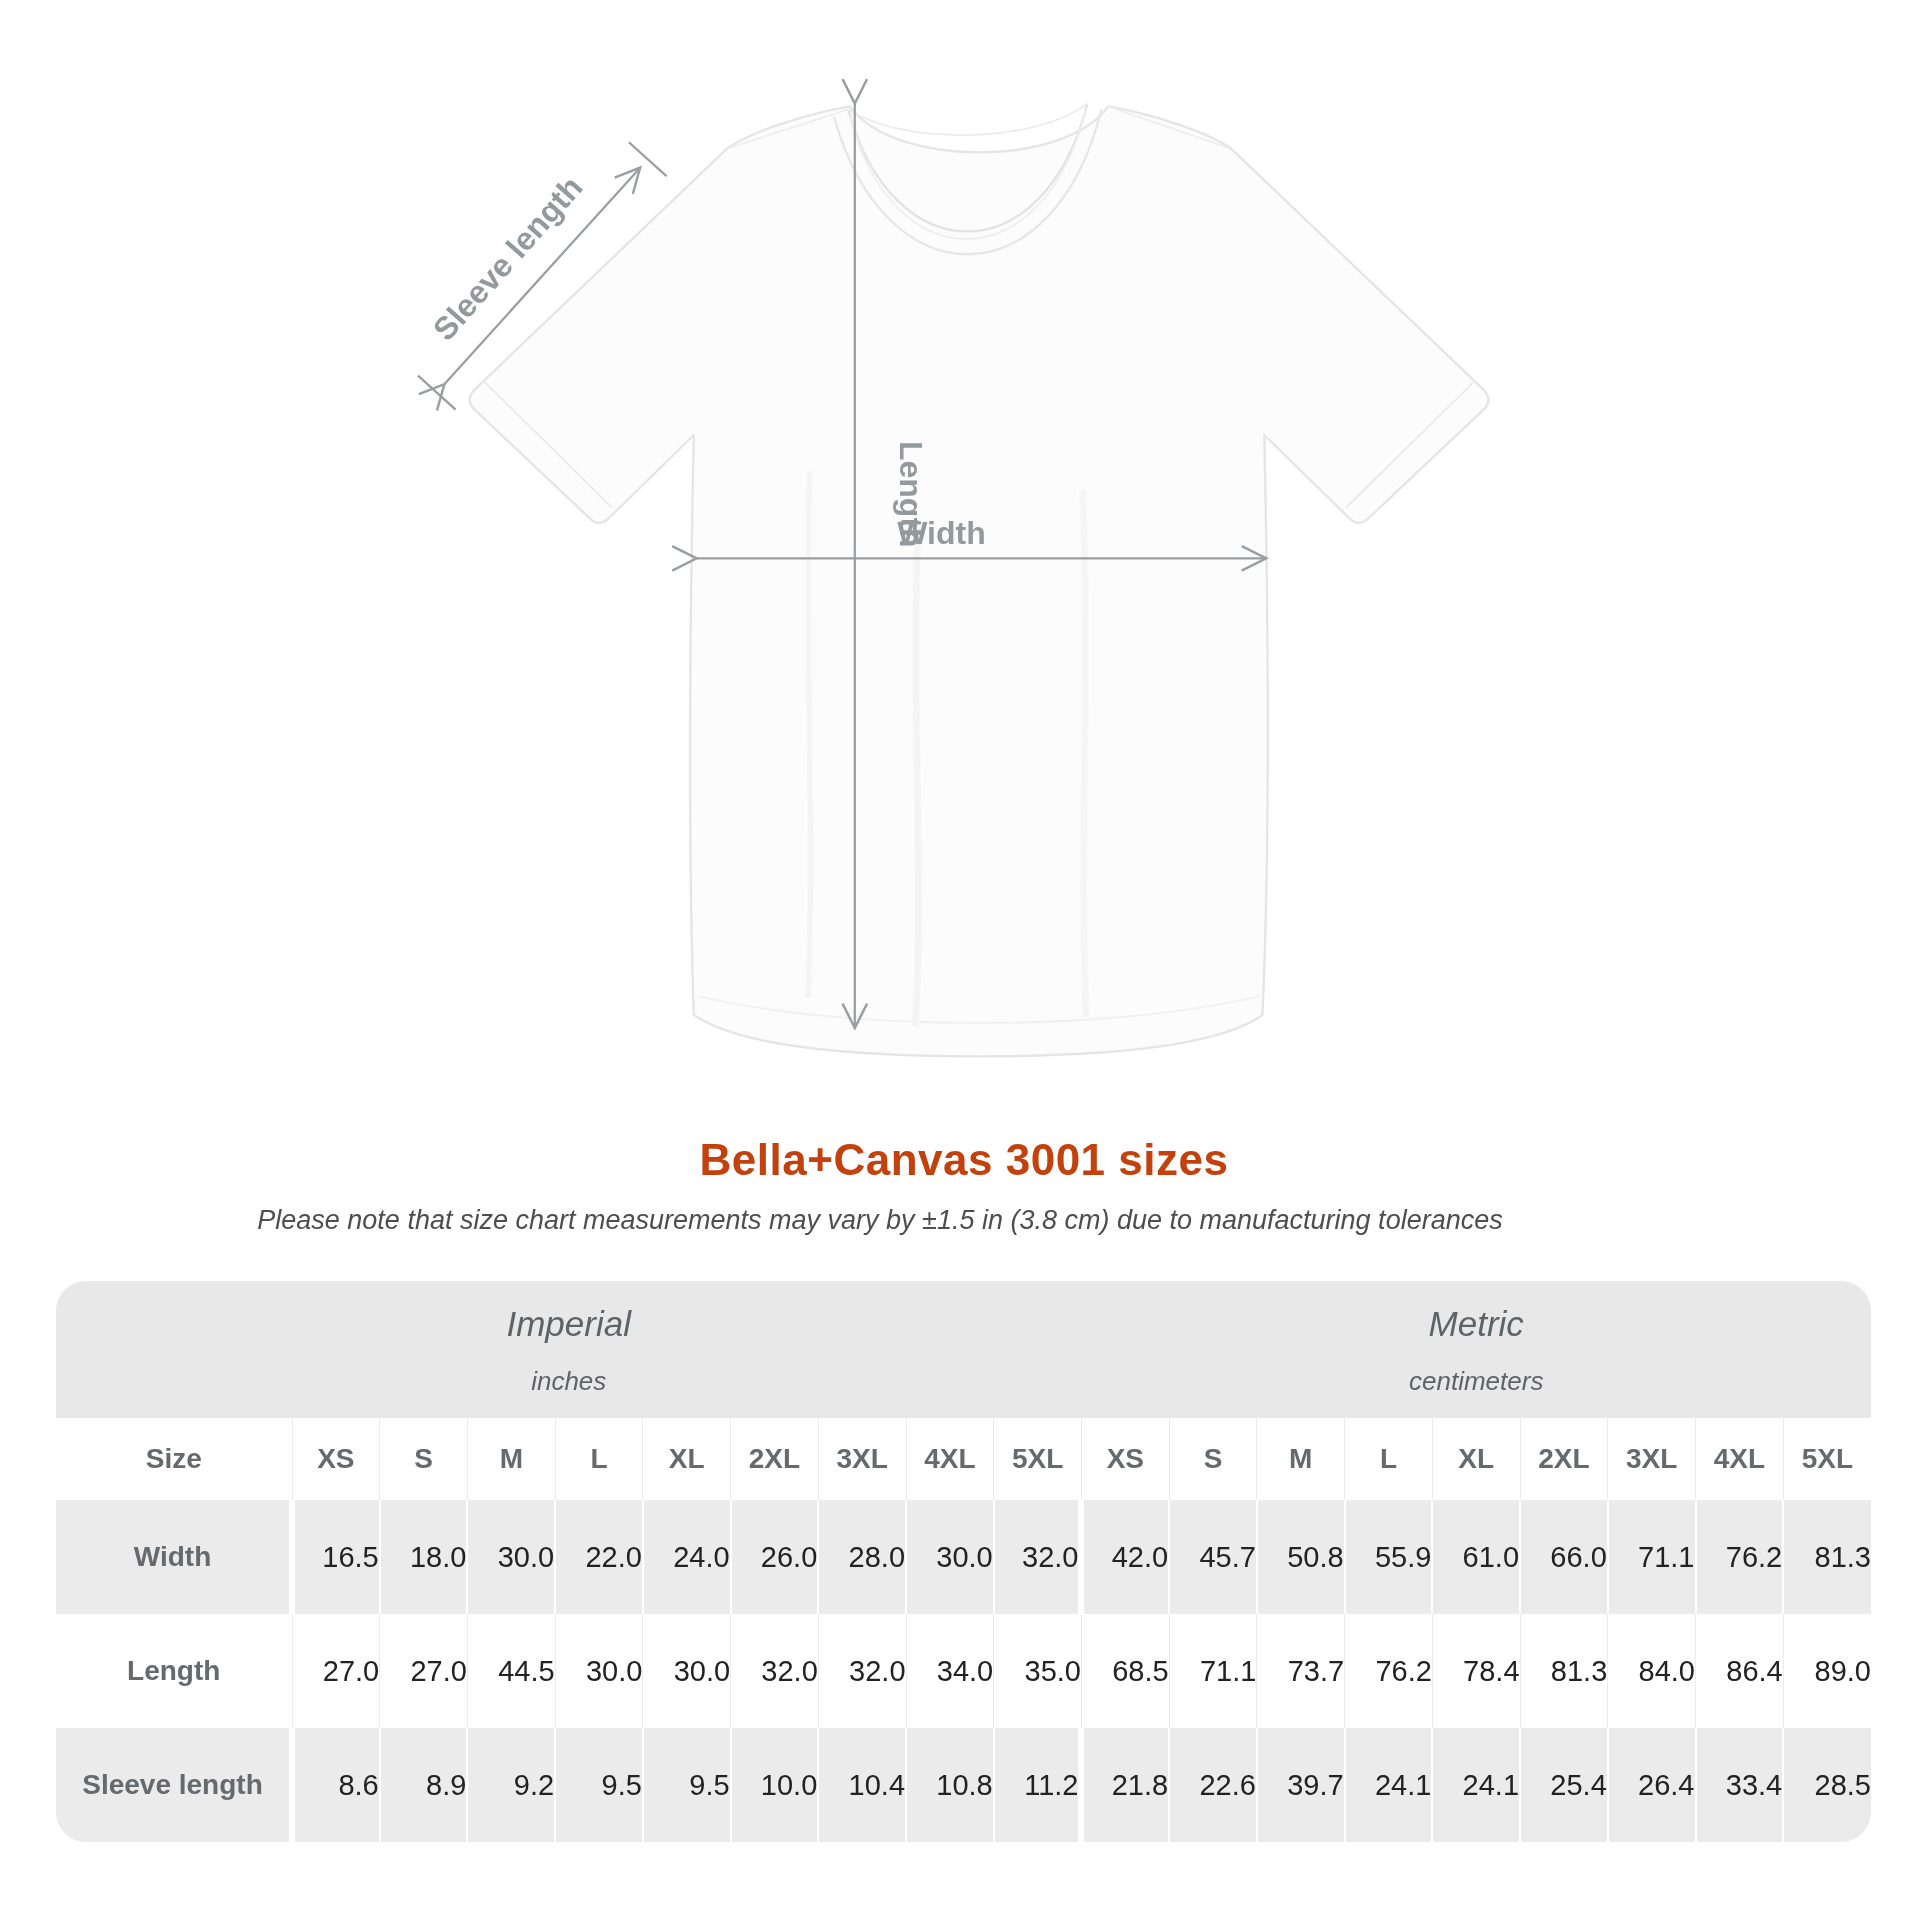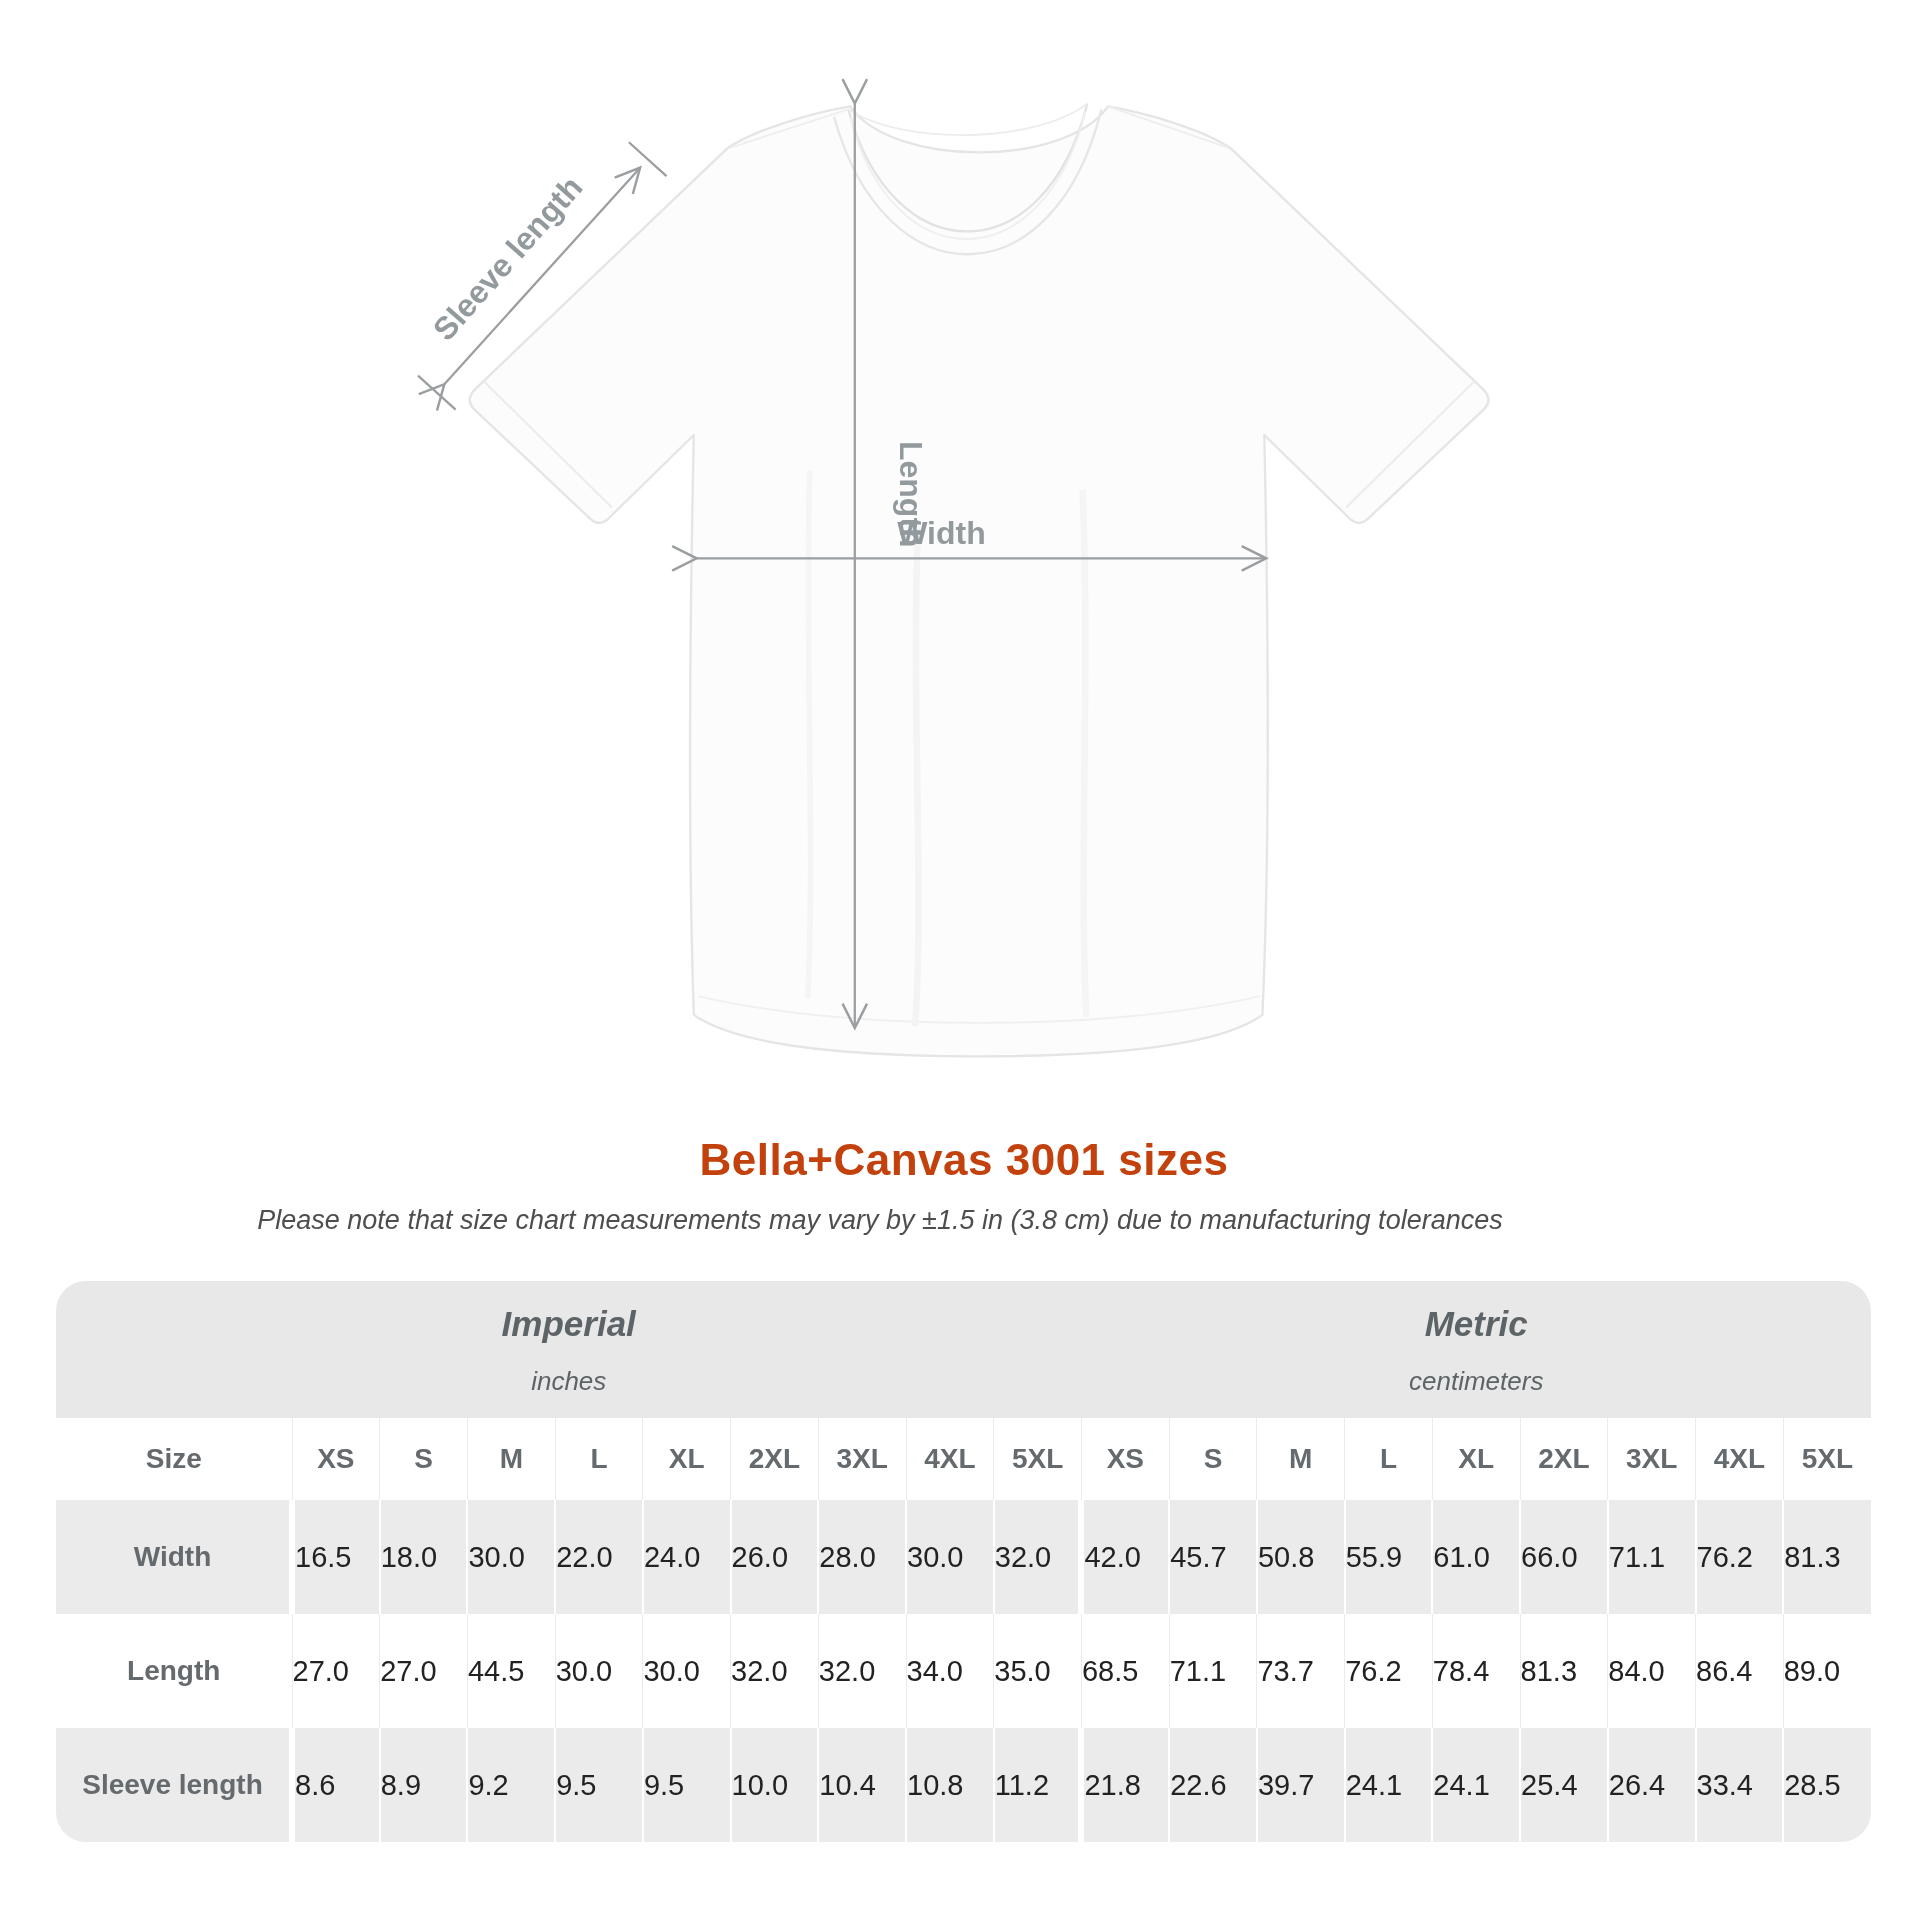--- a/index.html
+++ b/index.html
@@ -16,27 +16,27 @@
               font-size:44px;font-weight:bold;color:#c2410c;letter-spacing:0.5px;}
   .page-subtitle{position:absolute;left:0;top:1205px;width:1760px;text-align:center;
               font-size:27px;font-style:italic;color:#4e4e4e;}
 
   
   .table-wrap{position:absolute;left:56px;top:1281px;width:1815px;border-radius:30px;
               overflow:hidden;background:#fff;}
   table.sizes{width:100%;border-collapse:collapse;table-layout:fixed;}
   col.label-col{width:236px;}
   tr.band-row th{background:#e8e8e8;height:137px;vertical-align:middle;text-align:center;padding:0;}
-  .sec-label{font-size:35px;font-weight:bold;font-style:italic;color:#5d6467;line-height:1.2;}
+  .sec-label{font-size:35px;font-weight:normal;font-style:italic;color:#5d6467;line-height:1.2;}
   .sec-unit{font-size:26px;font-style:italic;color:#5d6467;margin-top:21px;font-weight:normal;}
   tr.size-row th{background:#fff;height:82px;vertical-align:middle;text-align:center;
                  font-size:28px;font-weight:bold;color:#646a6d;padding:0;}
   tbody th.rowlabel{font-size:28px;font-weight:bold;color:#646a6d;text-align:center;
                     vertical-align:middle;padding:0;}
-  tbody td{font-size:29px;color:#222;text-align:left;vertical-align:middle;height:114px;padding:0;}
+  tbody td{font-size:29px;color:#222;text-align:right;vertical-align:middle;height:114px;padding:0;}
   tr.row-gray th.rowlabel, tr.row-gray td{background:#ebebeb;}
   tr.row-white th.rowlabel, tr.row-white td{background:#fff;}
   
   tr.size-row th.data{border-left:1.9px solid #ebebeb;}
   tr.row-white td{border-left:1.9px solid #ebebeb;}
   tr.row-gray td{border-left:2.8px solid #fff;}
   tr.row-gray td.c-first, tr.row-gray td.c-sec{border-left-width:6.6px;}
 </style>
 </head>
 <body>

